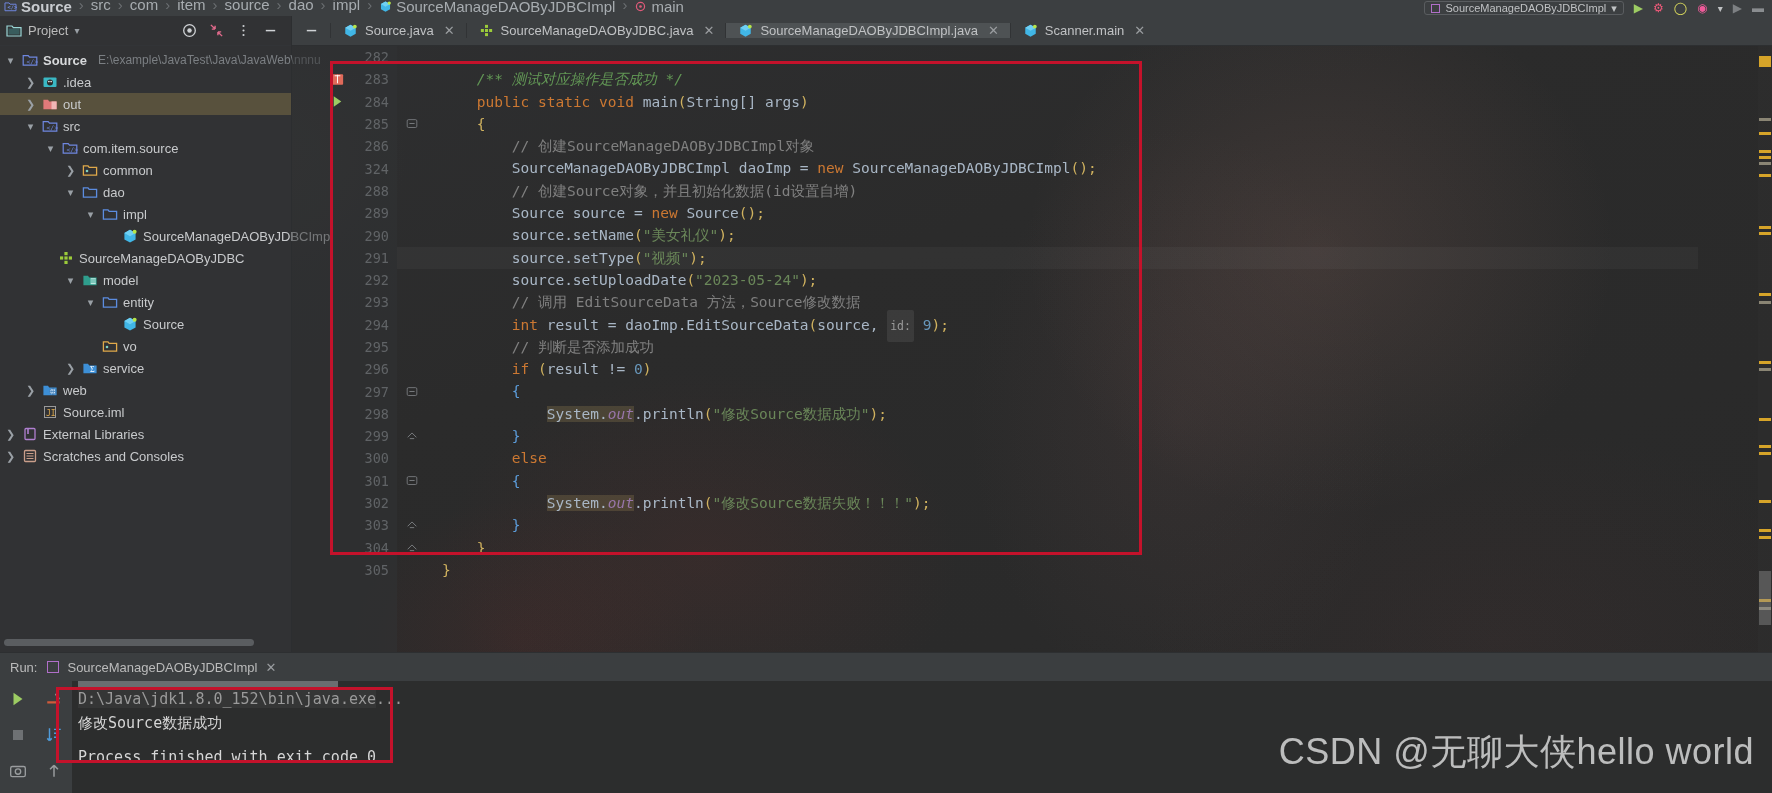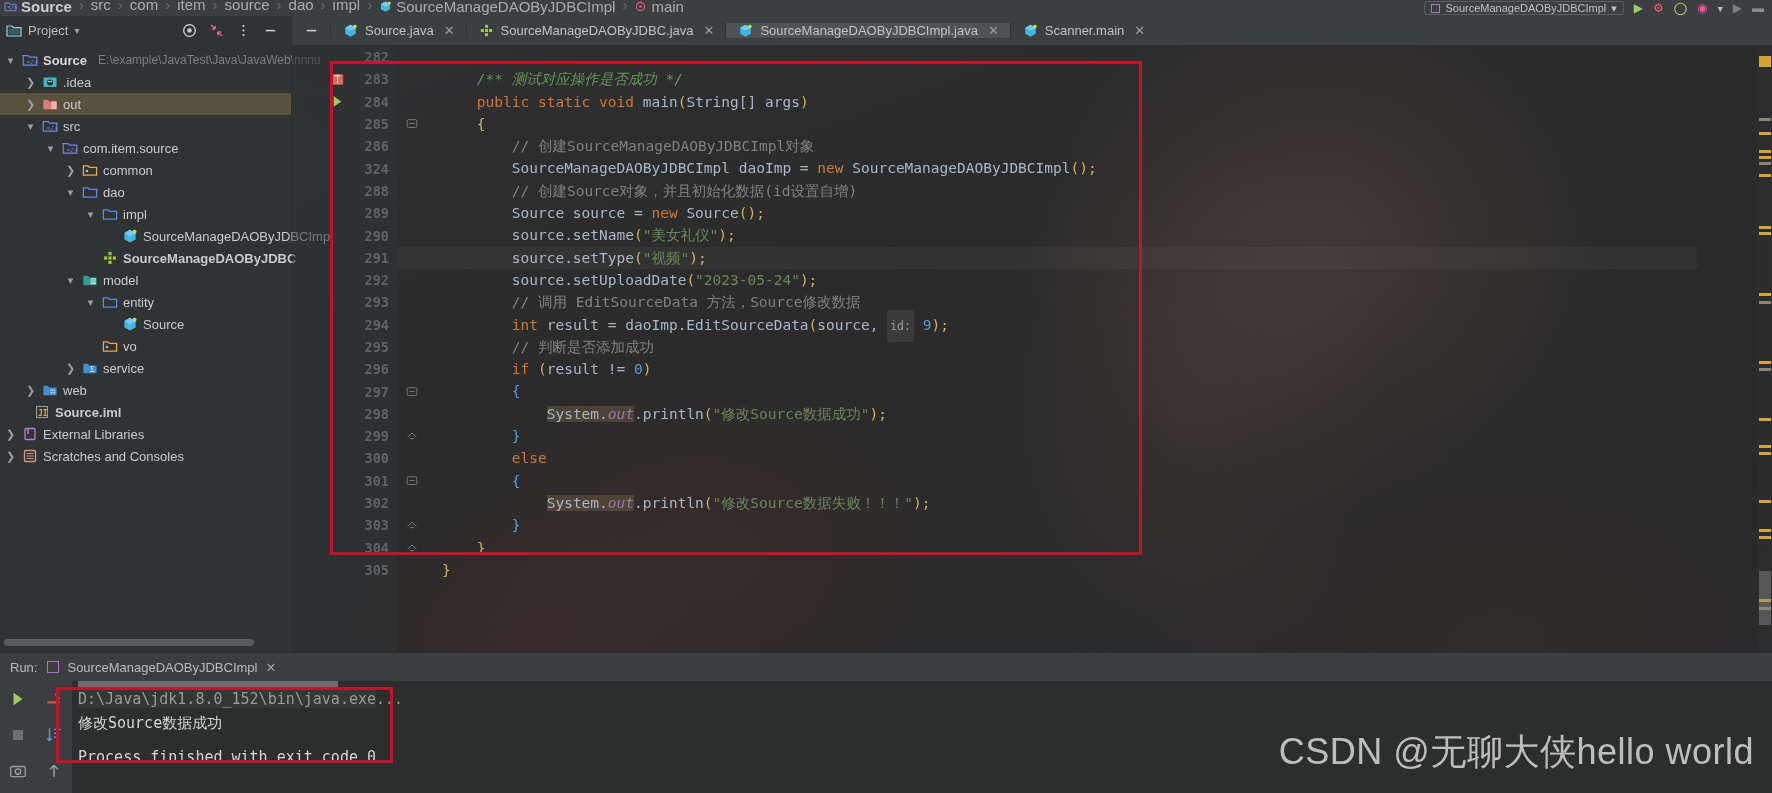--- a/index.html
+++ b/index.html
@@ -110,21 +110,21 @@
 
   
   .editor {
     position: absolute; left: 292px; top: 46px; width: 1406px; height: 606px;
     overflow: hidden;
   }
   .gutter {
     position: absolute; left: 0; top: 0; width: 105px; height: 100%;
     background: rgba(49,51,53,0.55);
     font-family: "DejaVu Sans Mono", monospace;
-    font-size: 13.5px; color: #606366; font-weight: bold;
+    font-size: 13.5px; color: #606366;
   }
   .gline {
     height: 22.3px; display: flex; align-items: center; justify-content: flex-end;
     padding-right: 8px; position: relative;
   }
   .gmark { position: absolute; left: 36px; width: 18px; height: 18px; display:flex;align-items:center;justify-content:center;}
   .gfold { position: absolute; right: -23px; width: 16px; height: 16px; display:flex;align-items:center;justify-content:center;}
 
   .code {
     position: absolute; left: 105px; top: 0; right: 0; height: 100%;
@@ -412,21 +412,21 @@
           <span class="arrow spacer"></span>
           <span class="nodeicon">
             <svg width="16" height="16" viewBox="0 0 16 16">
               <path d="M8 1.8l5.6 3.2v6.4L8 14.6 2.4 11.4V5z" fill="#41b6e6"></path>
               <path d="M8 1.8l5.6 3.2L8 8.2 2.4 5z" fill="#6fd0f4"></path>
               <circle cx="12.6" cy="3.8" r="2" fill="#b6e54a"></circle>
             </svg>
           </span>
           <span class="node-label">SourceManageDAOByJDBCImpl</span>
         </div>
-        <div class="tree-row" style="padding-left: 84px; font-weight: bold;">
+        <div class="tree-row" style="padding-left: 40px;">
           <span class="arrow spacer"></span>
           <span class="nodeicon">
             <svg width="16" height="16" viewBox="0 0 16 16">
               <rect x="6.4" y="2" width="3.2" height="3.2" fill="#9ccc3a"></rect>
               <rect x="2" y="6.4" width="3.2" height="3.2" fill="#9ccc3a"></rect>
               <rect x="10.8" y="6.4" width="3.2" height="3.2" fill="#9ccc3a"></rect>
               <rect x="6.4" y="6.4" width="3.2" height="3.2" fill="#9ccc3a"></rect>
               <rect x="6.4" y="10.8" width="3.2" height="3.2" fill="#9ccc3a"></rect>
             </svg>
           </span>
@@ -487,21 +487,21 @@
           <span class="arrow">❯</span>
           <span class="nodeicon">
             <svg width="16" height="16" viewBox="0 0 16 16">
               <path d="M1.4 3.8h4.6L7.2 5.4h7.4v7.8H1.4z" fill="#3d8fd6"></path>
               <circle cx="10.8" cy="9.4" r="3.1" fill="#dff0ff" stroke="#2a6fae" stroke-width=".8"></circle>
               <path d="M7.7 9.4h6.2M10.8 6.3c1.4 1.8 1.4 4.4 0 6.2M10.8 6.3c-1.4 1.8-1.4 4.4 0 6.2" stroke="#2a6fae" stroke-width=".7" fill="none"></path>
             </svg>
           </span>
           <span class="node-label">web</span>
         </div>
-        <div class="tree-row" style="padding-left: 16px; font-weight: bold;">
+        <div class="tree-row" style="padding-left: 24px;">
           <span class="arrow spacer"></span>
           <span class="nodeicon">
             <svg width="16" height="16" viewBox="0 0 16 16">
               <rect x="2.5" y="2.5" width="11" height="11" fill="none" stroke="#9a9a9a" stroke-width="1"></rect>
               <text x="4" y="11.5" font-size="8" fill="#e0a94a" font-family="monospace">JI</text>
             </svg>
           </span>
           <span class="node-label">Source.iml</span>
         </div>
         <div class="tree-row" style="padding-left: 4px;">

